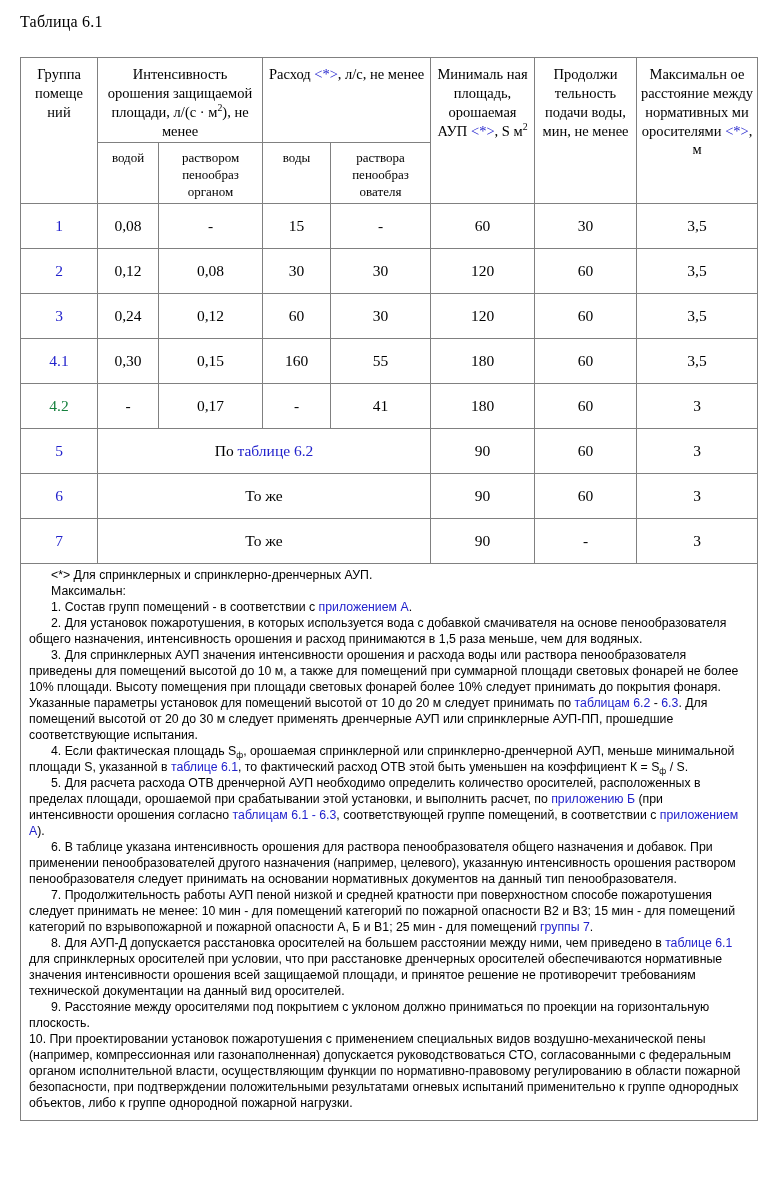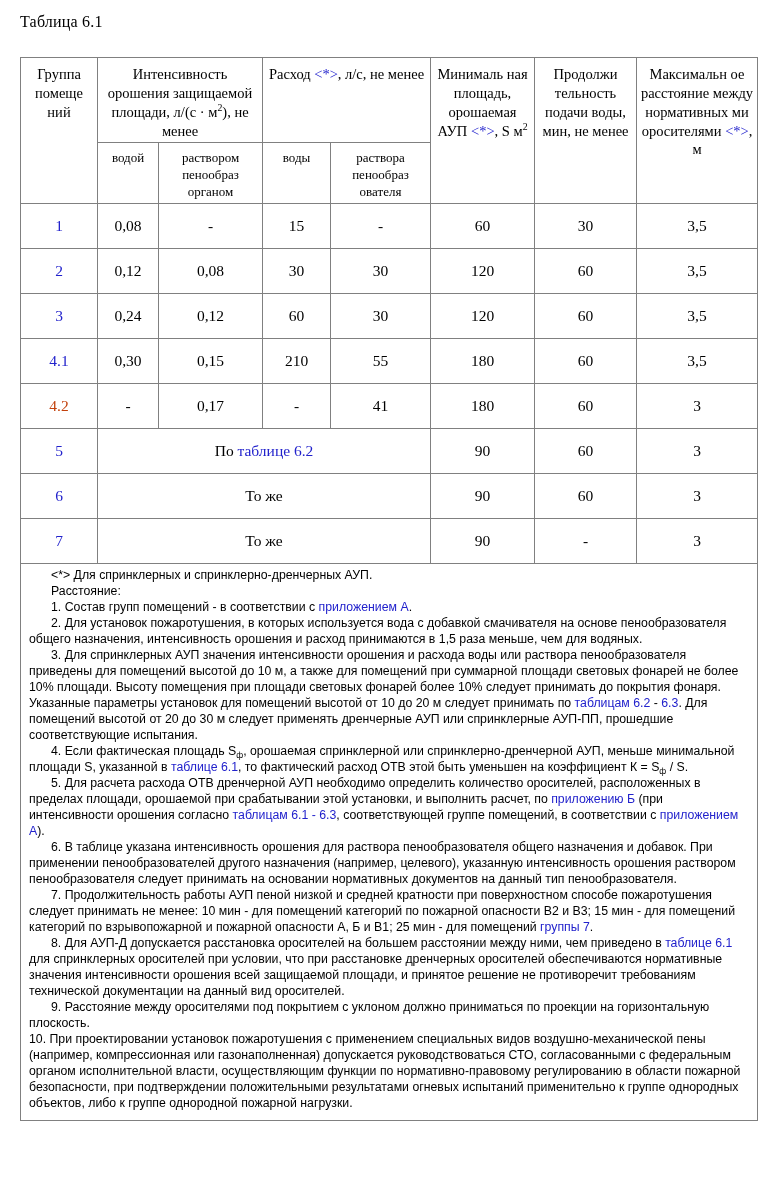--- a/index.html
+++ b/index.html
@@ -60,21 +60,21 @@
   col.c3 { width: 104px; }
   col.c4 { width: 68px; }
   col.c5 { width: 100px; }
   col.c6 { width: 104px; }
   col.c7 { width: 102px; }
   col.c8 { width: 121px; }
 
   .lnk { color: #2222cc; }
   tr.datarow td { height: 40px; font-size: 15.5px; }
   tr.datarow td.num { color: #2222cc; }
-  tr.datarow td.num.black { color: #c2410c; }
+  tr.datarow td.num.black { color: #15803d; }
   sup { font-size: 0.68em; vertical-align: super; line-height: 0; }
   sub { font-size: 0.68em; vertical-align: sub; line-height: 0; }
 
   .notes-cell {
     text-align: left !important;
     vertical-align: top !important;
     padding: 4px 8px 8px 8px !important;
     font-family: "Liberation Sans", "DejaVu Sans", sans-serif;
     font-size: 12.3px;
     line-height: 1.38;
@@ -158,21 +158,21 @@
         <td>60</td>
         <td>30</td>
         <td>120</td>
         <td>60</td>
         <td>3,5</td>
       </tr>
       <tr class="datarow">
         <td class="num">4.1</td>
         <td>0,30</td>
         <td>0,15</td>
-        <td>210</td>
+        <td>160</td>
         <td>55</td>
         <td>180</td>
         <td>60</td>
         <td>3,5</td>
       </tr>
       <tr class="datarow">
         <td class="num black">4.2</td>
         <td>-</td>
         <td>0,17</td>
         <td>-</td>
@@ -206,21 +206,21 @@
           <span>То же</span><span class="lnk"></span>
         </td>
         <td>90</td>
         <td>-</td>
         <td>3</td>
       </tr>
 
       <tr>
         <td class="notes-cell" colspan="8">
           <p class="ind">&lt;*&gt; Для спринклерных и спринклерно-дренчерных АУП.</p>
-          <p class="ind">Расстояние:</p>
+          <p class="ind">Максимальн:</p>
           <p class="ind"><span>1. Состав групп помещений - в соответствии с </span><span class="lnk">приложением А</span><span>.</span></p>
           <p class="ind">2. Для установок пожаротушения, в которых используется вода с добавкой смачивателя на основе пенообразователя общего назначения, интенсивность орошения и расход принимаются в 1,5 раза меньше, чем для водяных.</p>
           <p class="ind"><span>3. Для спринклерных АУП значения интенсивности орошения и расхода воды или раствора пенообразователя приведены для помещений высотой до 10 м, а также для помещений при суммарной площади световых фонарей не более 10% площади. Высоту помещения при площади световых фонарей более 10% следует принимать до покрытия фонаря. Указанные параметры установок для помещений высотой от 10 до 20 м следует принимать по </span><span class="lnk">таблицам 6.2</span><span> - </span><span class="lnk">6.3</span><span>. Для помещений высотой от 20 до 30 м следует применять дренчерные АУП или спринклерные АУП-ПП, прошедшие соответствующие испытания.</span></p>
           <p class="ind"><span>4. Если фактическая площадь S</span><sub>ф</sub><span>, орошаемая спринклерной или спринклерно-дренчерной АУП, меньше минимальной площади S, указанной в </span><span class="lnk">таблице 6.1</span><span>, то фактический расход ОТВ этой быть уменьшен на коэффициент К = S</span><sub>ф</sub><span> / S.</span></p>
           <p class="ind"><span>5. Для расчета расхода ОТВ дренчерной АУП необходимо определить количество оросителей, расположенных в пределах площади, орошаемой при срабатывании этой установки, и выполнить расчет, по </span><span class="lnk">приложению Б</span><span> (при интенсивности орошения согласно </span><span class="lnk">таблицам 6.1 - 6.3</span><span>, соответствующей группе помещений, в соответствии с </span><span class="lnk">приложением А</span><span>).</span></p>
           <p class="ind">6. В таблице указана интенсивность орошения для раствора пенообразователя общего назначения и добавок. При применении пенообразователей другого назначения (например, целевого), указанную интенсивность орошения раствором пенообразователя следует принимать на основании нормативных документов на данный тип пенообразователя.</p>
           <p class="ind"><span>7. Продолжительность работы АУП пеной низкой и средней кратности при поверхностном способе пожаротушения следует принимать не менее: 10 мин - для помещений категорий по пожарной опасности В2 и В3; 15 мин - для помещений категорий по взрывопожарной и пожарной опасности А, Б и В1; 25 мин - для помещений </span><span class="lnk">группы 7</span><span>.</span></p>
           <p class="ind"><span>8. Для АУП-Д допускается расстановка оросителей на большем расстоянии между ними, чем приведено в </span><span class="lnk">таблице 6.1</span><span> для спринклерных оросителей при условии, что при расстановке дренчерных оросителей обеспечиваются нормативные значения интенсивности орошения всей защищаемой площади, и принятое решение не противоречит требованиям технической документации на данный вид оросителей.</span></p>
           <p class="ind">9. Расстояние между оросителями под покрытием с уклоном должно приниматься по проекции на горизонтальную плоскость.</p>
           <p>10. При проектировании установок пожаротушения с применением специальных видов воздушно-механической пены (например, компрессионная или газонаполненная) допускается руководствоваться СТО, согласованными с федеральным органом исполнительной власти, осуществляющим функции по нормативно-правовому регулированию в области пожарной безопасности, при подтверждении положительными результатами огневых испытаний применительно к группе однородных объектов, либо к группе однородной пожарной нагрузки.</p>

